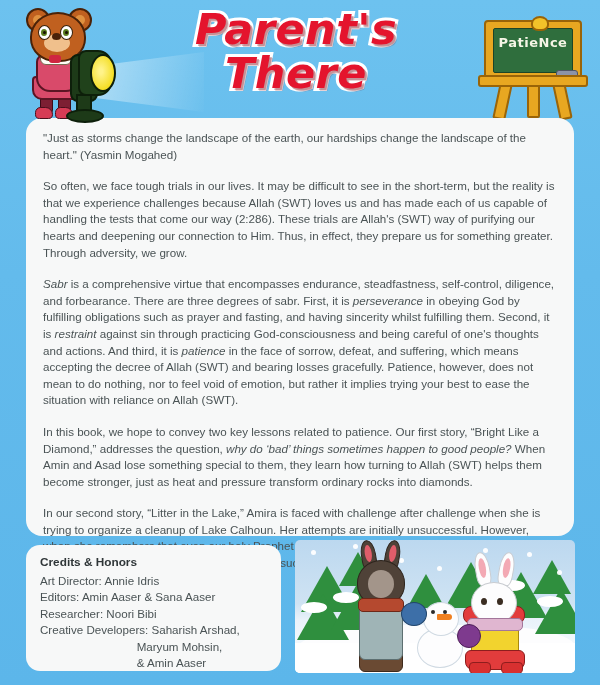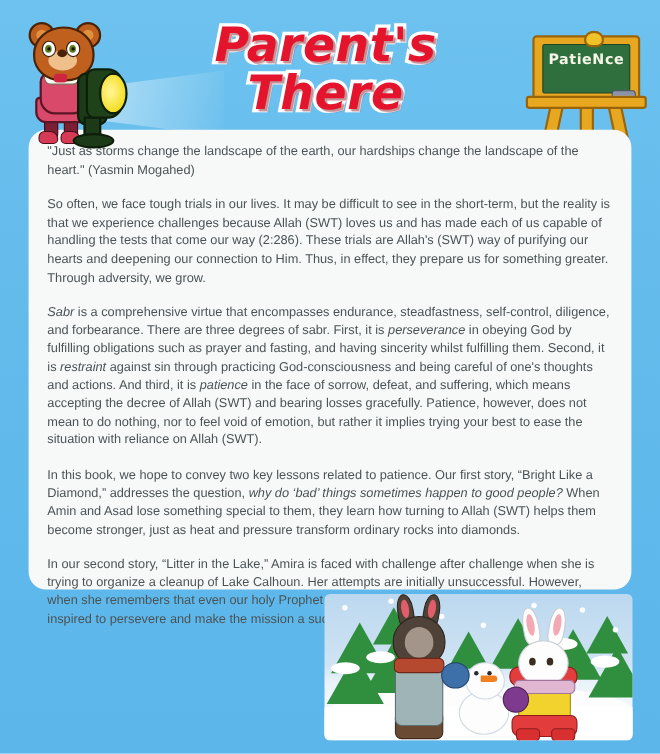--- a/index.html
+++ b/index.html
@@ -19,21 +19,21 @@
   .page {
     position: absolute;
     inset: 0;
     background: linear-gradient(180deg, #6dc2ef 0%, #63bbec 40%, #5cb6ea 100%);
     overflow: hidden;
   }
 
   
   .header {
     position: absolute;
-    left: 0; top: 16px;
+    left: 0; top: 4px;
     width: 600px; height: 118px;
   }
 
   
   .mascot {
     position: absolute;
     left: 14px; top: 2px;
     width: 100px; height: 112px;
   }
   .beam {
@@ -614,20 +614,29 @@
   </div>
 
   <div class="card">
     <p class="para">"Just as storms change the landscape of the earth, our hardships change the landscape of the heart." (Yasmin Mogahed)</p>
     <p class="para">So often, we face tough trials in our lives. It may be difficult to see in the short-term, but the reality is that we experience challenges because Allah (SWT) loves us and has made each of us capable of handling the tests that come our way (2:286). These trials are Allah's (SWT) way of purifying our hearts and deepening our connection to Him. Thus, in effect, they prepare us for something greater. Through adversity, we grow.</p>
     <p class="para"><em>Sabr</em><span> is a comprehensive virtue that encompasses endurance, steadfastness, self-control, diligence, and forbearance. There are three degrees of sabr. First, it is </span><em>perseverance</em><span> in obeying God by fulfilling obligations such as prayer and fasting, and having sincerity whilst fulfilling them. Second, it is </span><em>restraint</em><span> against sin through practicing God-consciousness and being careful of one's thoughts and actions. And third, it is </span><em>patience</em><span> in the face of sorrow, defeat, and suffering, which means accepting the decree of Allah (SWT) and bearing losses gracefully. Patience, however, does not mean to do nothing, nor to feel void of emotion, but rather it implies trying your best to ease the situation with reliance on Allah (SWT).</span></p>
     <p class="para"><span>In this book, we hope to convey two key lessons related to patience. Our first story, “Bright Like a Diamond,” addresses the question, </span><em>why do ‘bad’ things sometimes happen to good people?</em><span> When Amin and Asad lose something special to them, they learn how turning to Allah (SWT) helps them become stronger, just as heat and pressure transform ordinary rocks into diamonds.</span></p>
     <p class="para">In our second story, “Litter in the Lake,” Amira is faced with challenge after challenge when she is trying to organize a cleanup of Lake Calhoun. Her attempts are initially unsuccessful. However, when she remembers that even our holy Prophet (SAW) was tested with great difficulties, she is inspired to persevere and make the mission a success.</p>
   </div>
 
+  <div class="credits">
+    <p class="credits-title">Credits &amp; Honors</p>
+    <p class="credits-line">Art Director: Annie Idris</p>
+    <p class="credits-line">Editors: Amin Aaser &amp; Sana Aaser</p>
+    <p class="credits-line">Researcher: Noori Bibi</p>
+    <p class="credits-line">Creative Developers: Saharish Arshad,</p>
+    <p class="credits-line">                              Maryum Mohsin,</p>
+    <p class="credits-line">                              &amp; Amin Aaser</p>
+  </div>
 
   <div class="illus">
     <div class="snow-ground"></div>
     <div class="snow-ground2"></div>
 
     <div class="tree" style="left:6px;  top:26px;"></div>
     <div class="tree" style="left:2px;  top:54px;"></div>
     <div class="tree small" style="left:44px; top:12px;"></div>
     <div class="tree" style="left:36px; top:44px;"></div>
     <div class="tree small" style="left:112px;top:34px;"></div>

